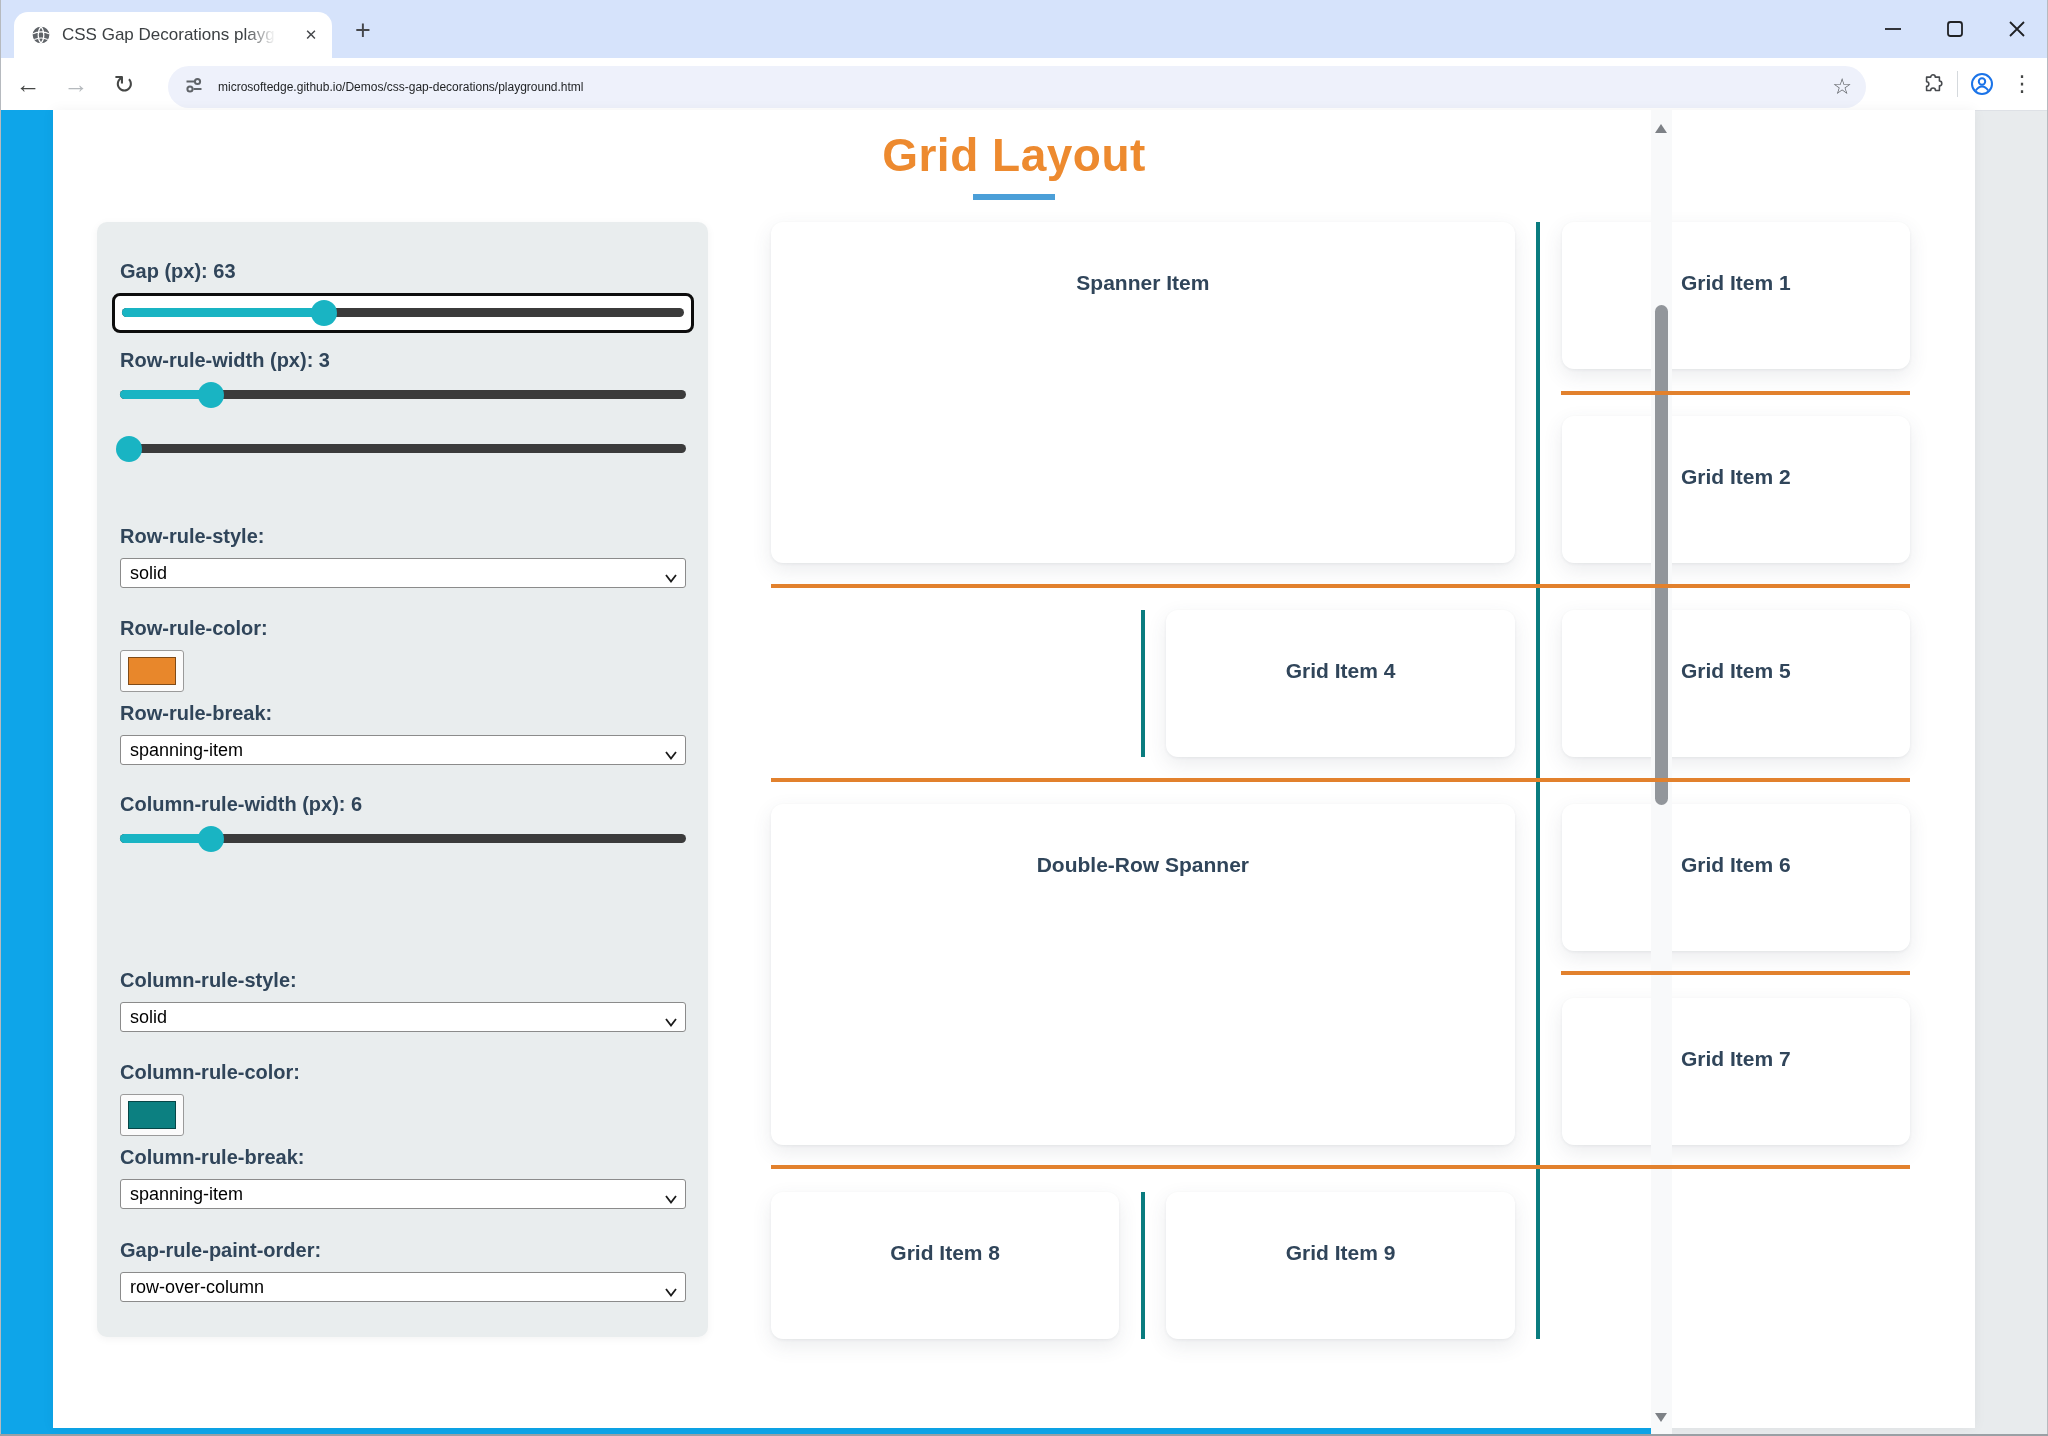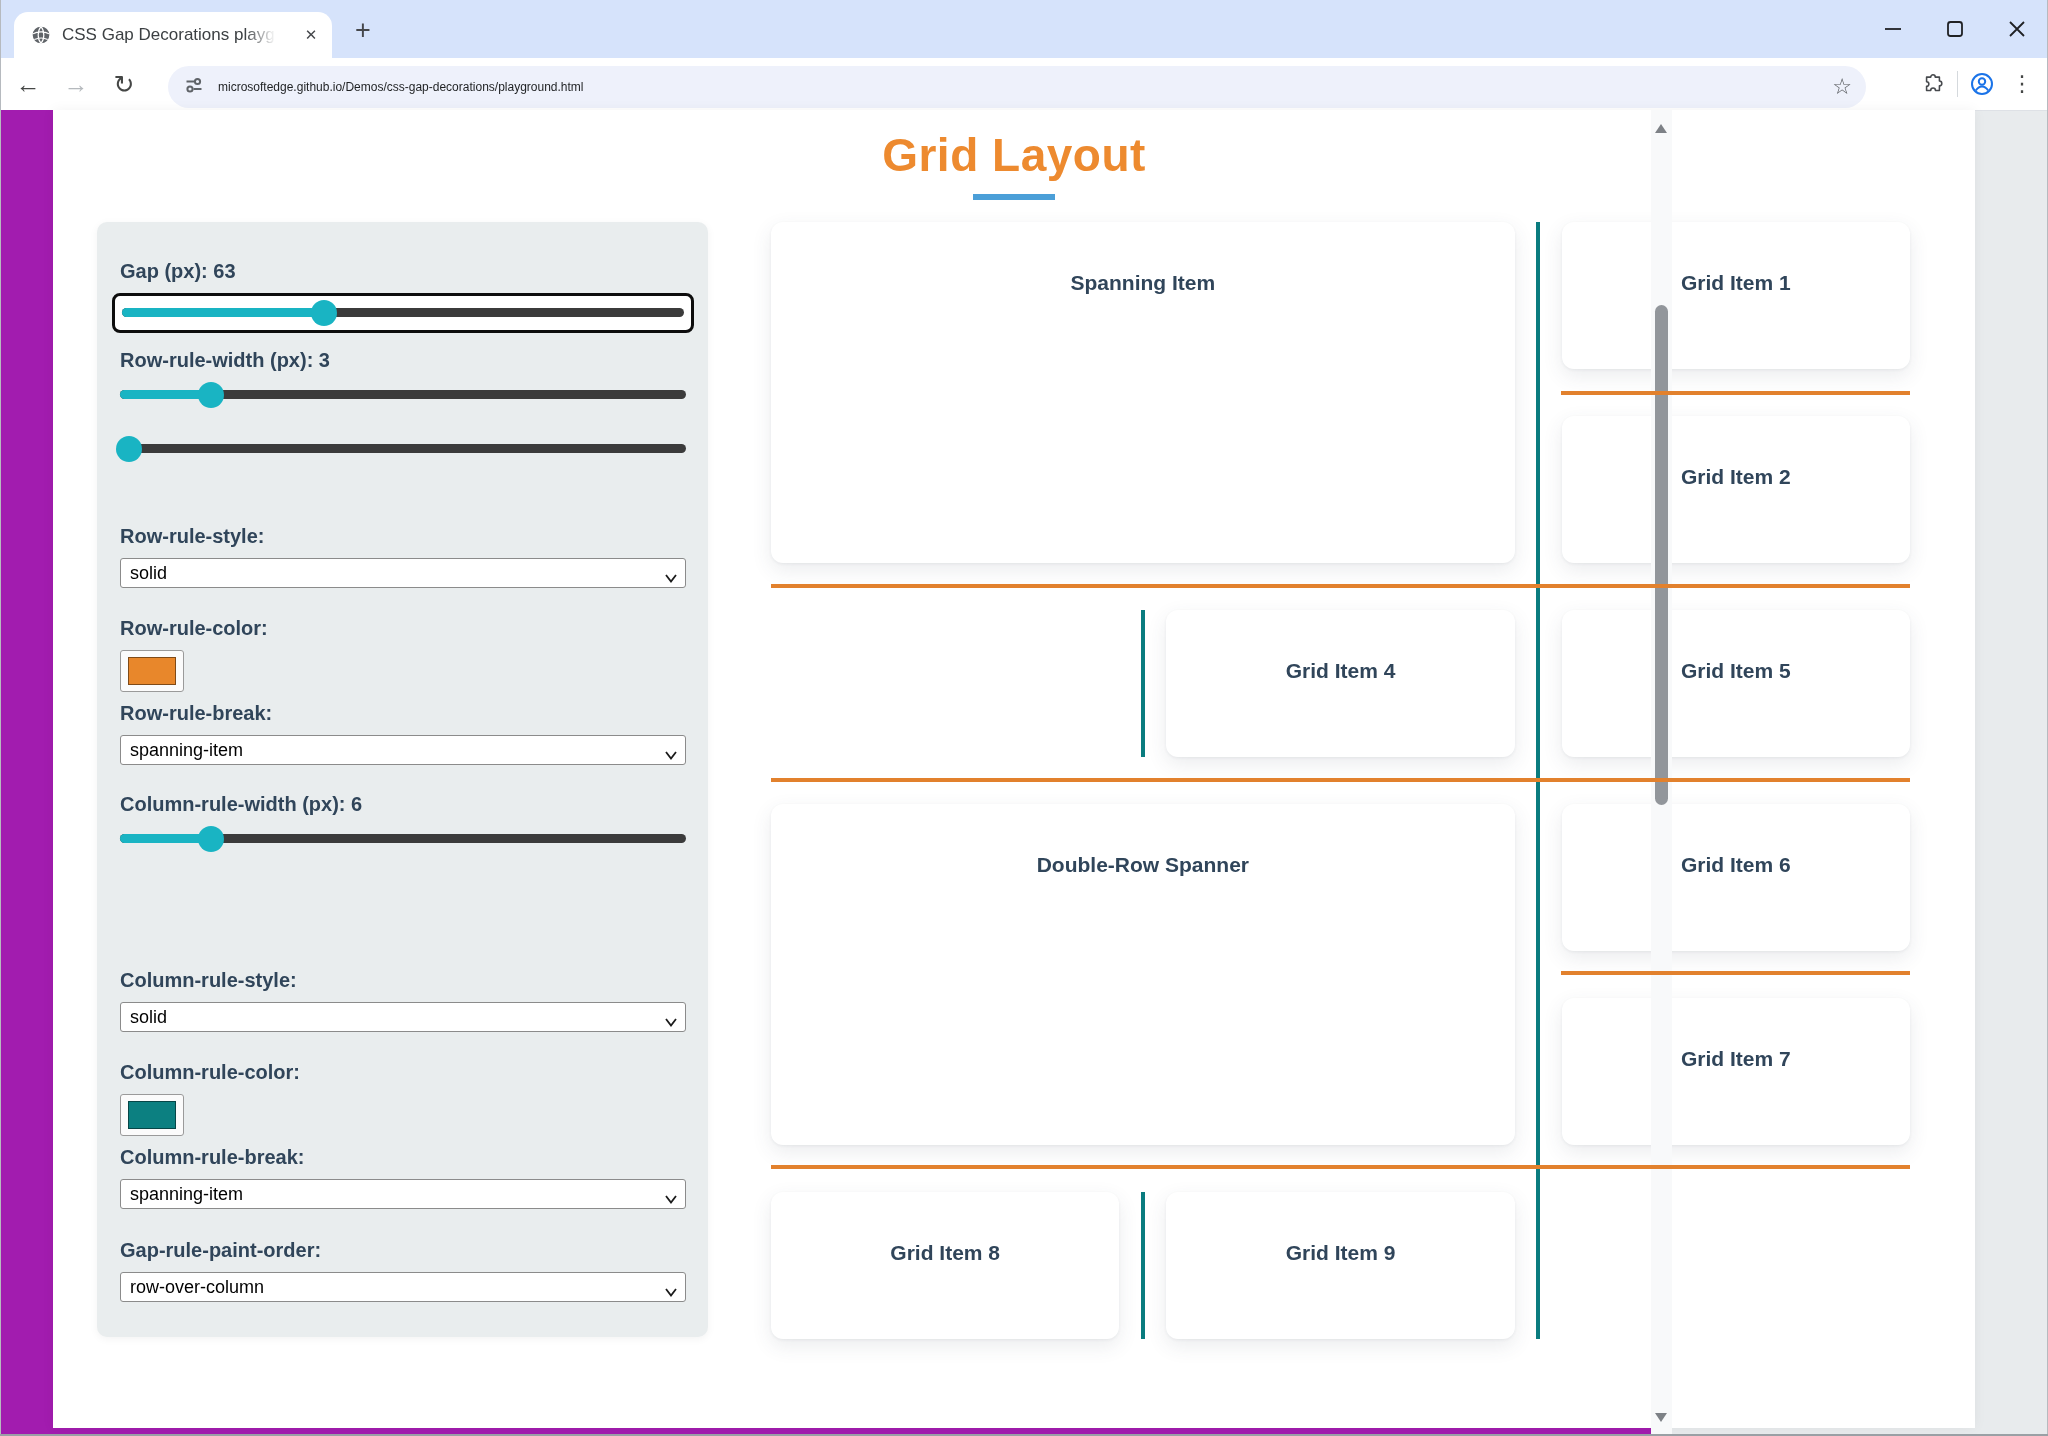--- a/index.html
+++ b/index.html
@@ -30,21 +30,21 @@
   .omnibox{position:absolute;left:168px;top:8px;width:1698px;height:42px;border-radius:21px;
        background:#eef1fb;display:flex;align-items:center;}
   .tune{margin-left:16px;flex:0 0 auto;}
   .url{margin-left:14px;font-size:12px;color:#1e2022;flex:1 1 auto;white-space:nowrap;overflow:hidden;}
   .starbtn{margin-right:14px;font-size:22px;color:#54575b;flex:0 0 auto;}
   .tool-right{position:absolute;right:6px;top:0;height:52px;display:flex;align-items:center;}
   .tool-ic{width:40px;height:40px;display:flex;align-items:center;justify-content:center;}
   .tb-sep{width:1px;height:26px;background:#d5d9dd;margin:0 4px;}
   .kebab{font-size:22px;color:#454746;}
   
-  .content{position:absolute;left:0;top:110px;width:1672px;height:1326px;background:#a21caf;}
+  .content{position:absolute;left:0;top:110px;width:1672px;height:1326px;background:#0ea5e9;}
   .page{position:absolute;left:53px;top:0;width:1922px;height:1318px;background:#ffffff;
         box-shadow:0 0 12px rgba(0,0,0,0.05);}
   .header{position:absolute;left:0;top:21px;width:100%;text-align:center;}
   .page-title{font-size:46px;line-height:48px;font-weight:bold;color:#ed8a2f;letter-spacing:0.5px;}
   .title-underline{width:82px;height:6px;background:#4b9fd8;margin:15px auto 0;}
   
   .panel{position:absolute;left:44px;top:112px;width:611px;height:1115px;background:#e9edee;
          border-radius:10px;box-shadow:0 2px 8px rgba(0,0,0,0.05);box-sizing:border-box;}
   .ctl{position:absolute;left:23px;width:566px;}
   .ctl-label{font-size:20px;line-height:22px;font-weight:bold;color:#30455a;margin-bottom:11px;}
@@ -297,21 +297,21 @@
                 <polyline points="1,1 6,7.5 11,1" fill="none" stroke="#1b1b1b" stroke-width="1.8"></polyline>
               </svg>
           </span>
         </div>
       </div>
 
     </div>
 
     <div class="grid-wrap">
       <div class="grid">
-        <div class="card gi-span"><span>Spanning Item</span></div>
+        <div class="card gi-span"><span>Spanner Item</span></div>
         <div class="card gi-1"><span>Grid Item 1</span></div>
         <div class="card gi-2"><span>Grid Item 2</span></div>
         <div class="card gi-4"><span>Grid Item 4</span></div>
         <div class="card gi-5"><span>Grid Item 5</span></div>
         <div class="card gi-double"><span>Double-Row Spanner</span></div>
         <div class="card gi-6"><span>Grid Item 6</span></div>
         <div class="card gi-7"><span>Grid Item 7</span></div>
         <div class="card gi-8"><span>Grid Item 8</span></div>
         <div class="card gi-9"><span>Grid Item 9</span></div>
       </div>

